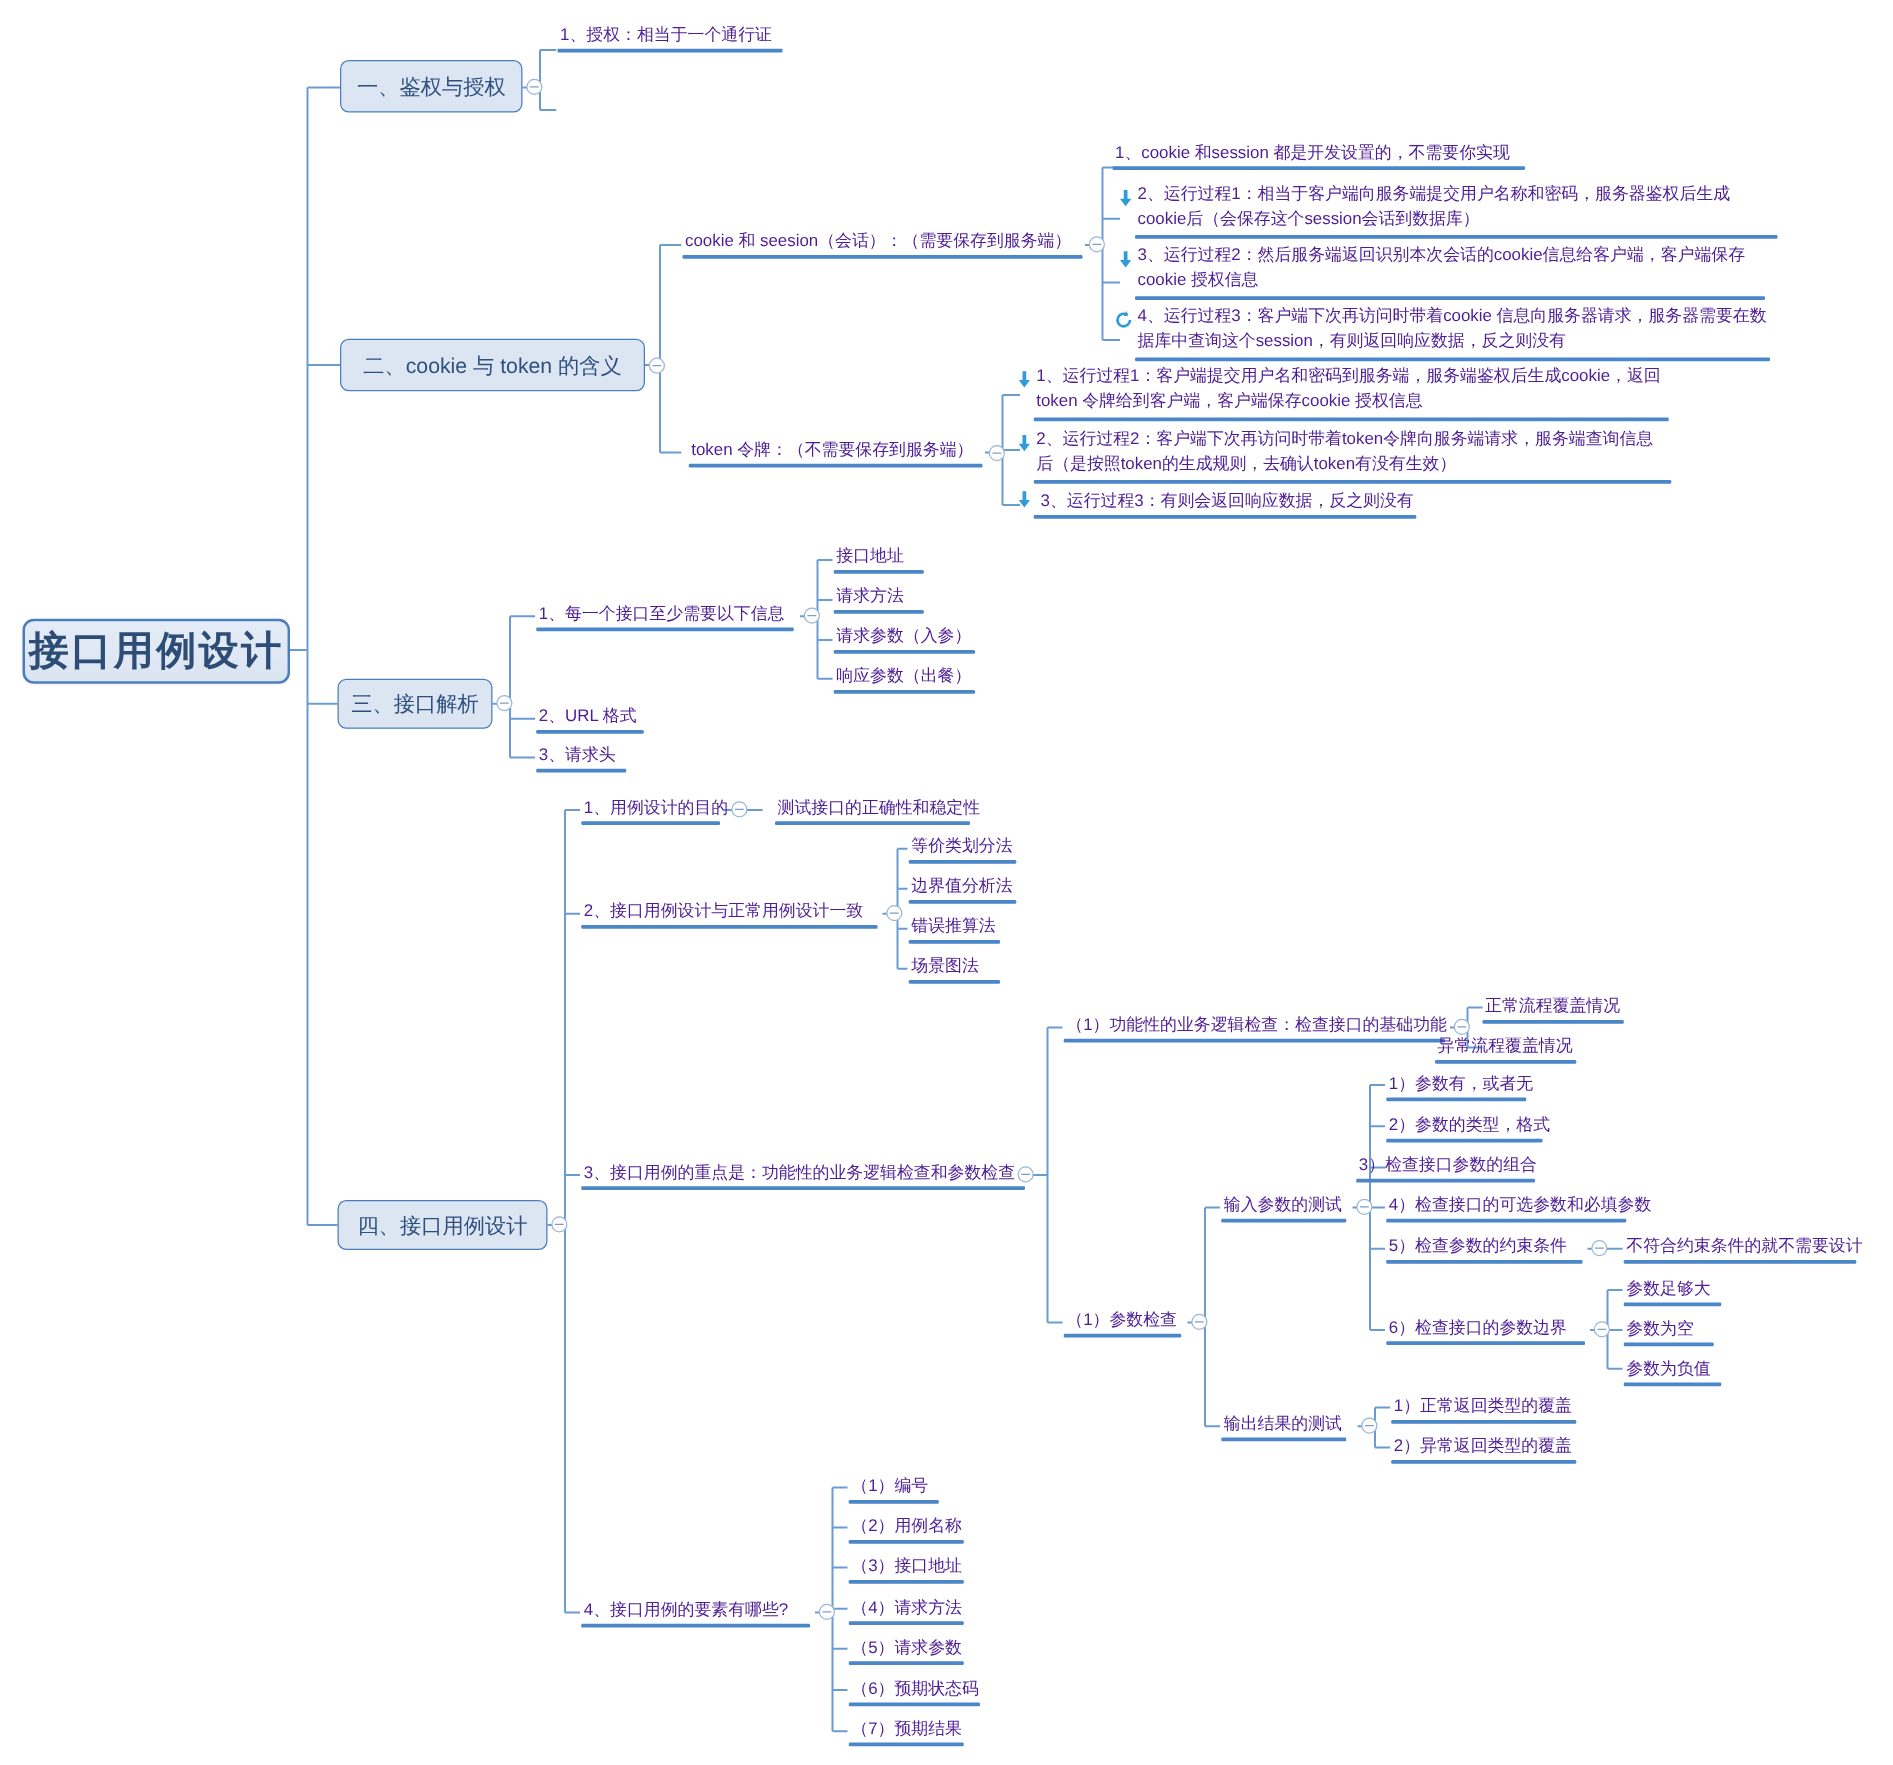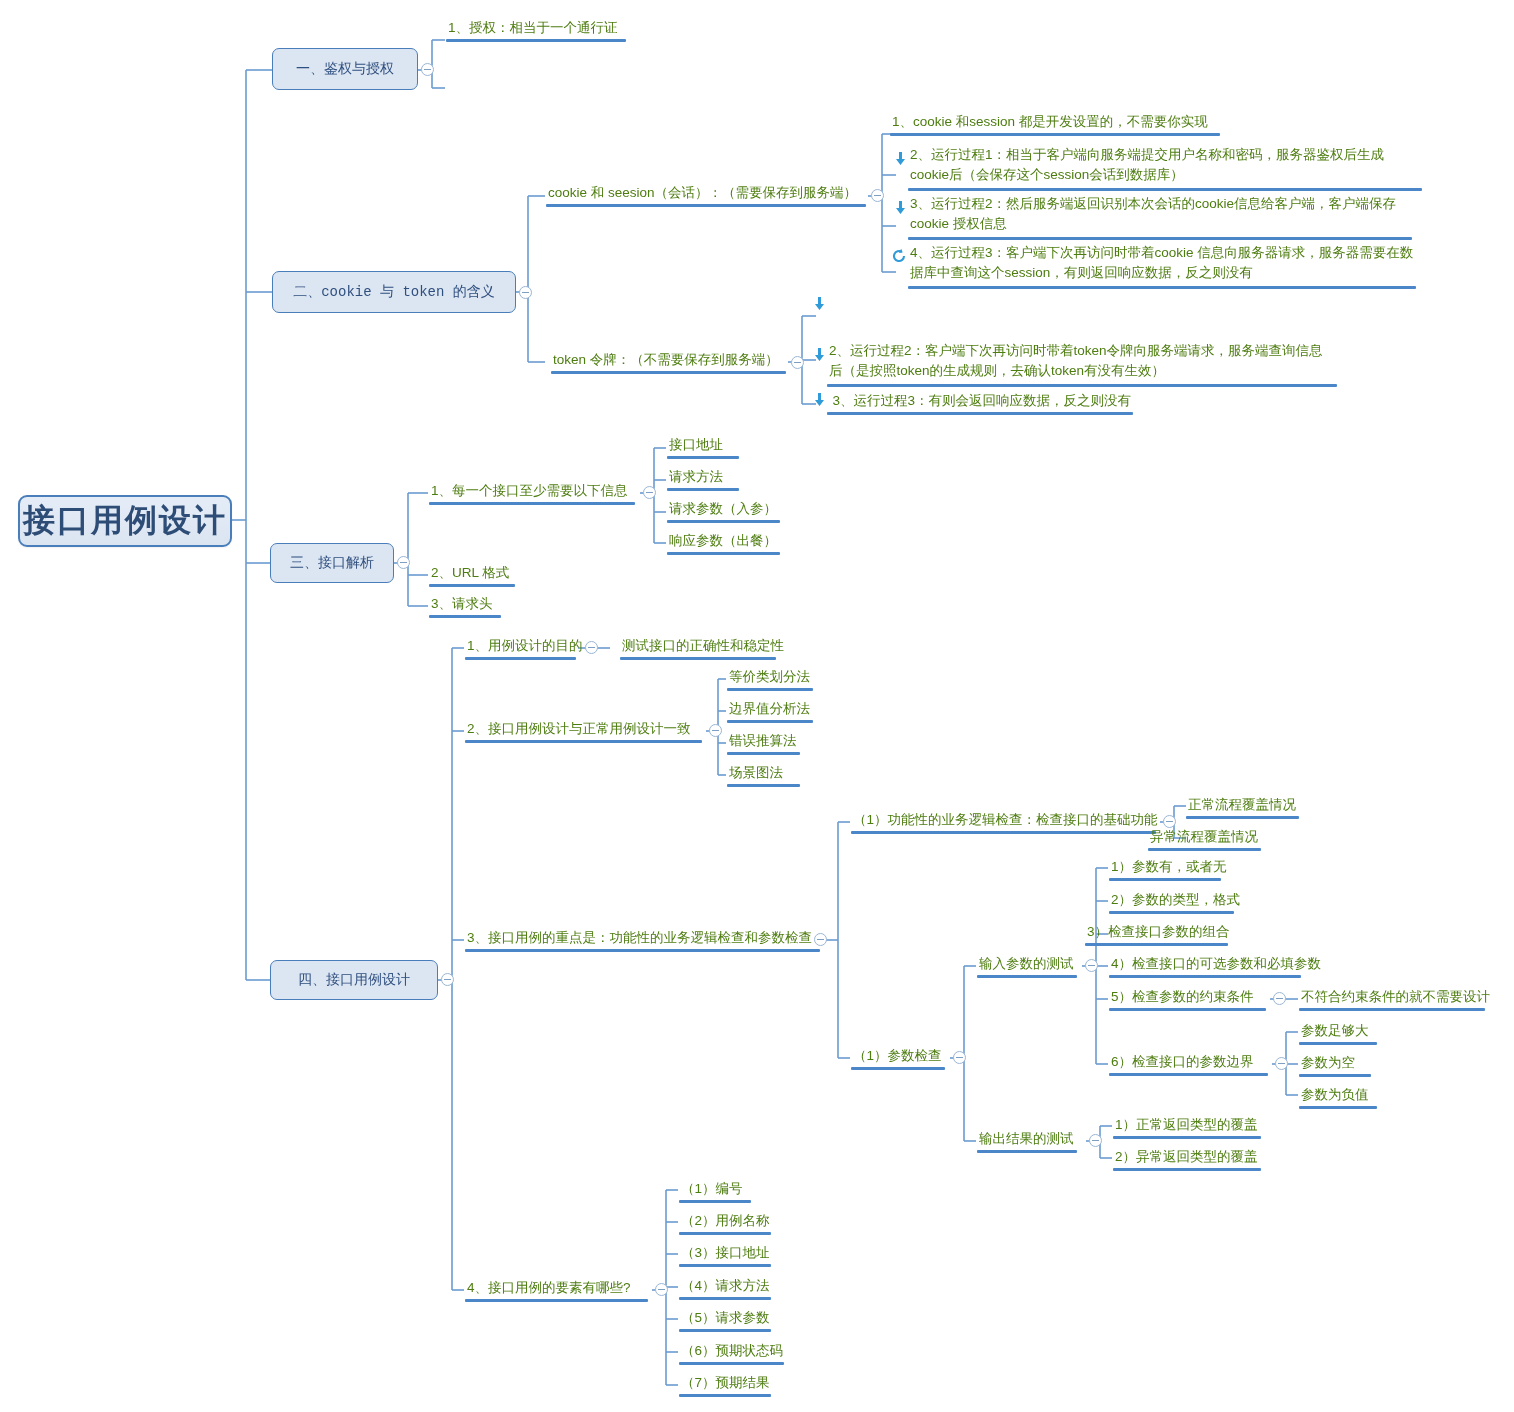--- a/index.html
+++ b/index.html
@@ -45,21 +45,21 @@
     display:flex;align-items:center;justify-content:center;
     color:#2f5party;
     color:#2f4f7f;
     white-space:nowrap;
   }
 
   
   .topic{
     position:absolute;
     box-sizing:border-box;
-    color:#4d7c0f;
+    color:#4c1d95;
     line-height:1.45;
     padding:0 2px 2px 2px;
     white-space:nowrap;
   }
   .topic.wrap{white-space:normal;}
   .topic .ul{
     position:absolute;
     left:0;bottom:0;
     height:3px;
     background:#4a86c8;
@@ -88,21 +88,21 @@
   .icon-mark{
     position:absolute;
     width:15px;height:16px;
     line-height:16px;
     color:#2f9bd8;
   }
   .icon-mark svg{display:block;}
 
   
   .fs-root{font-size:32px;}
-  .fs-branch{font-size:14px;font-family:Liberation Mono, monospace;}
+  .fs-branch{font-size:17px;}
   .fs-n{font-size:13.5px;}
 </style>
 </head>
 <body>
 
 <div id="canvas">
 
   <svg id="wires" viewBox="0 0 1514 1412">
     <g fill="none" stroke="#6a9bd1" stroke-width="1.6">
 
@@ -284,20 +284,24 @@
     <span class="txt">token 令牌：（不需要保存到服务端）</span>
     <i class="ul" style="width:235px;"></i>
   </div>
   <div class="toggle" style="left:791px;top:356px;"></div>
 
   <span class="icon-mark" style="left:812px;top:296px;">
     <svg width="15" height="16" viewBox="0 0 15 16">
         <path d="M6,1 h3 v7 h3 L7.5,14 L3,8 h3 z" fill="#2f9bd8"></path>
       </svg>
   </span>
+  <div class="topic wrap fs-n" style="left:827px;top:291px;width:508px;height:46px;">
+    <span class="txt">1、运行过程1：客户端提交用户名和密码到服务端，服务端鉴权后生成cookie，返回token 令牌给到客户端，客户端保存cookie 授权信息</span>
+    <i class="ul" style="width:508px;"></i>
+  </div>
 
   <span class="icon-mark" style="left:812px;top:347px;">
     <svg width="15" height="16" viewBox="0 0 15 16">
         <path d="M6,1 h3 v7 h3 L7.5,14 L3,8 h3 z" fill="#2f9bd8"></path>
       </svg>
   </span>
   <div class="topic wrap fs-n" style="left:827px;top:341px;width:510px;height:46px;">
     <span class="txt">2、运行过程2：客户端下次再访问时带着token令牌向服务端请求，服务端查询信息后（是按照token的生成规则，去确认token有没有生效）</span>
     <i class="ul" style="width:510px;"></i>
   </div>

